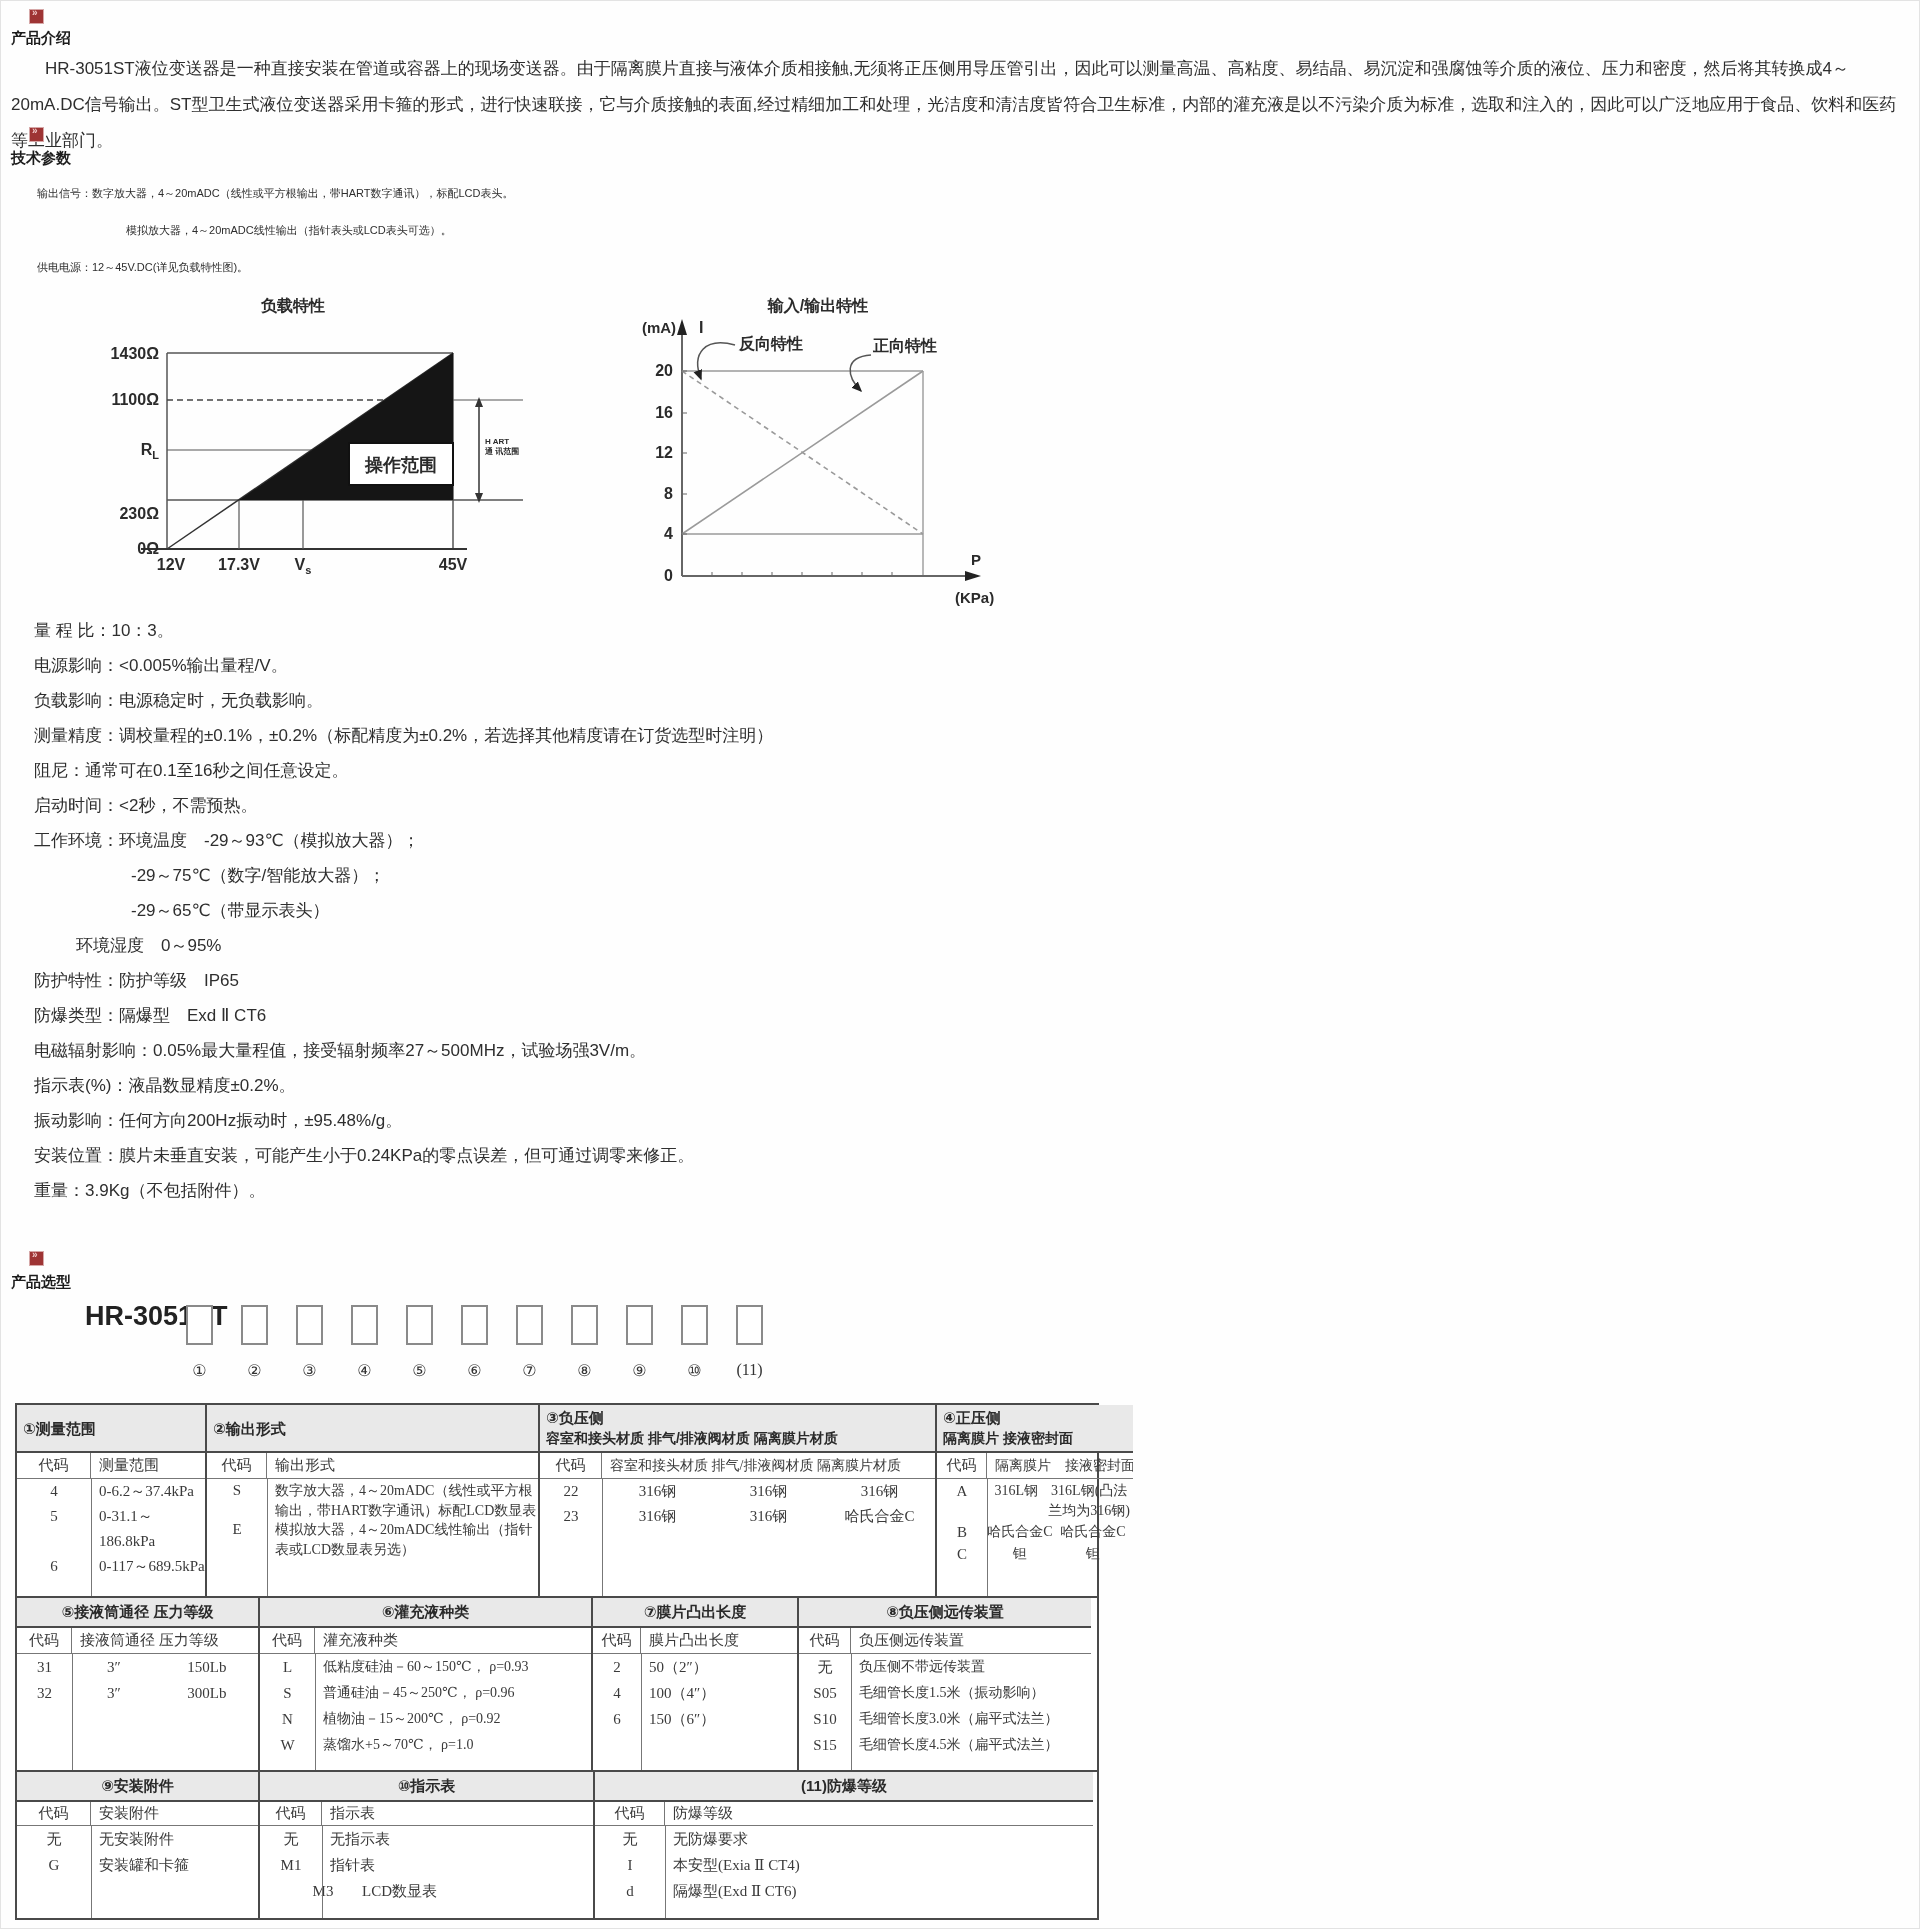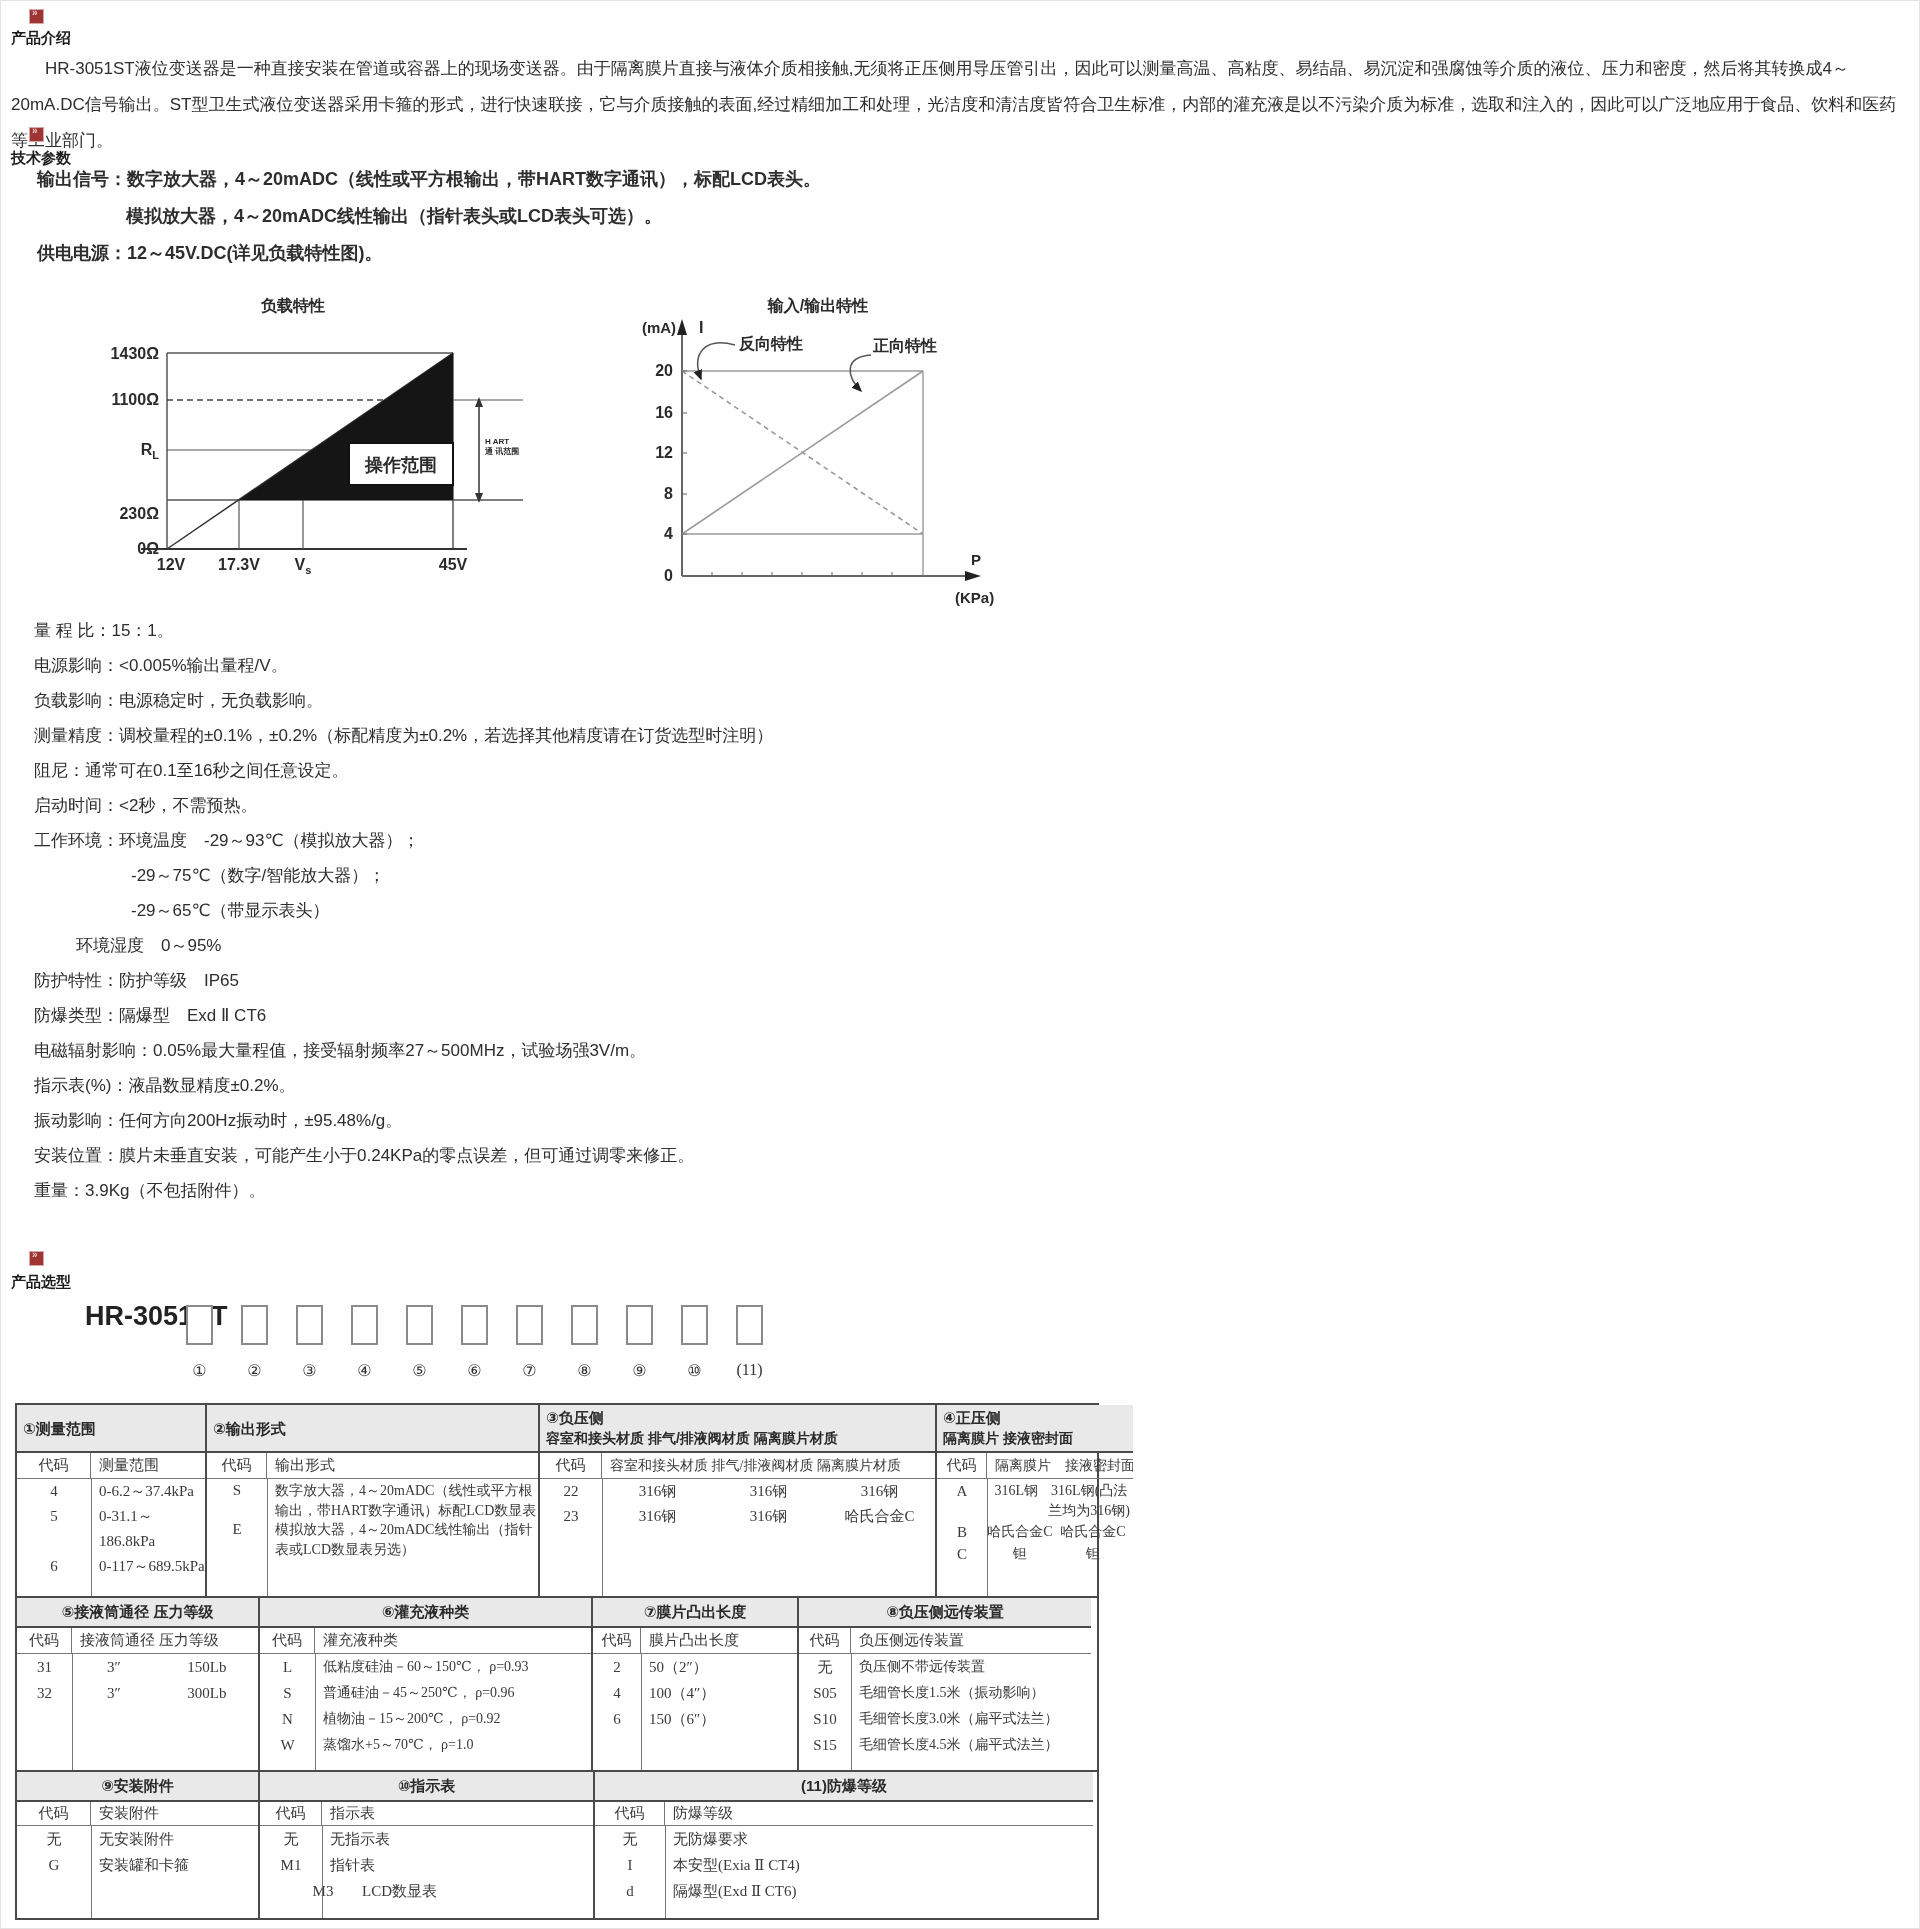--- a/index.html
+++ b/index.html
@@ -2,21 +2,21 @@
 <html><head>
 <meta charset="utf-8">
 <style>
   html,body{margin:0;padding:0;background:#f4f4f4;}
   .page{position:relative;width:1920px;height:1929px;background:#fefefe;overflow:hidden;
         font-family:"Liberation Sans","DejaVu Sans",sans-serif;color:#333;border:1px solid #e3e3e3;box-sizing:border-box;}
   .broken{position:absolute;width:13px;height:13px;background:#9e3434;border:1px solid #d6a8a8;}
   .broken::after{content:"»";position:absolute;left:2px;top:-3px;color:#f0c9c9;font-size:10px;font-weight:bold;}
   .h1{position:absolute;left:10px;font-size:15px;font-weight:bold;color:#1c1c1c;}
   .intro-p{position:absolute;left:10px;top:50px;width:1890px;font-size:17px;line-height:36px;text-indent:2em;color:#2e2e2e;}
-  .topspecs{position:absolute;left:36px;top:160px;width:1100px;font-size:18px;color:#2e2e2e;font-weight:bold;}
+  .topspecs{position:absolute;left:36px;top:174px;width:1100px;font-size:11px;color:#2e2e2e;}
   .topspecs div{height:37px;line-height:37px;}
   .topspecs .ind{padding-left:89px;}
   .speclist{position:absolute;left:33px;top:612px;width:1300px;font-size:17px;color:#2e2e2e;}
   .speclist div{height:35px;line-height:35px;}
   .speclist .ind1{padding-left:97px;}
   .speclist .ind2{padding-left:42px;}
   .chart{position:absolute;}
   .chart text{font-family:"Liberation Sans","DejaVu Sans",sans-serif;fill:#2b2b2b;font-weight:bold;}
   
   .model-prefix{position:absolute;left:84px;top:1300px;font-size:27px;font-weight:bold;color:#222;}
@@ -159,21 +159,21 @@
     <text x="52" y="246" text-anchor="end" font-size="16">4</text>
     <text x="52" y="288" text-anchor="end" font-size="16">0</text>
 
     <text x="118" y="56" font-size="16">反向特性</text>
     <path d="M114,52 C84,44 70,60 80,86" fill="none" stroke="#555" stroke-width="1.5" marker-end="url(#ah)"></path>
     <text x="252" y="58" font-size="16">正向特性</text>
     <path d="M250,62 C222,64 226,84 240,98" fill="none" stroke="#555" stroke-width="1.5" marker-end="url(#ah)"></path>
   </svg>
 
   <div class="speclist">
-    <div>量 程 比：15：1。</div>
+    <div>量 程 比：10：3。</div>
     <div>电源影响：&lt;0.005%输出量程/V。</div>
     <div>负载影响：电源稳定时，无负载影响。</div>
     <div>测量精度：调校量程的±0.1%，±0.2%（标配精度为±0.2%，若选择其他精度请在订货选型时注明）</div>
     <div>阻尼：通常可在0.1至16秒之间任意设定。</div>
     <div>启动时间：&lt;2秒，不需预热。</div>
     <div>工作环境：环境温度　-29～93℃（模拟放大器）；</div>
     <div class="ind1">-29～75℃（数字/智能放大器）；</div>
     <div class="ind1">-29～65℃（带显示表头）</div>
     <div class="ind2">环境湿度　0～95%</div>
     <div>防护特性：防护等级　IP65</div>

